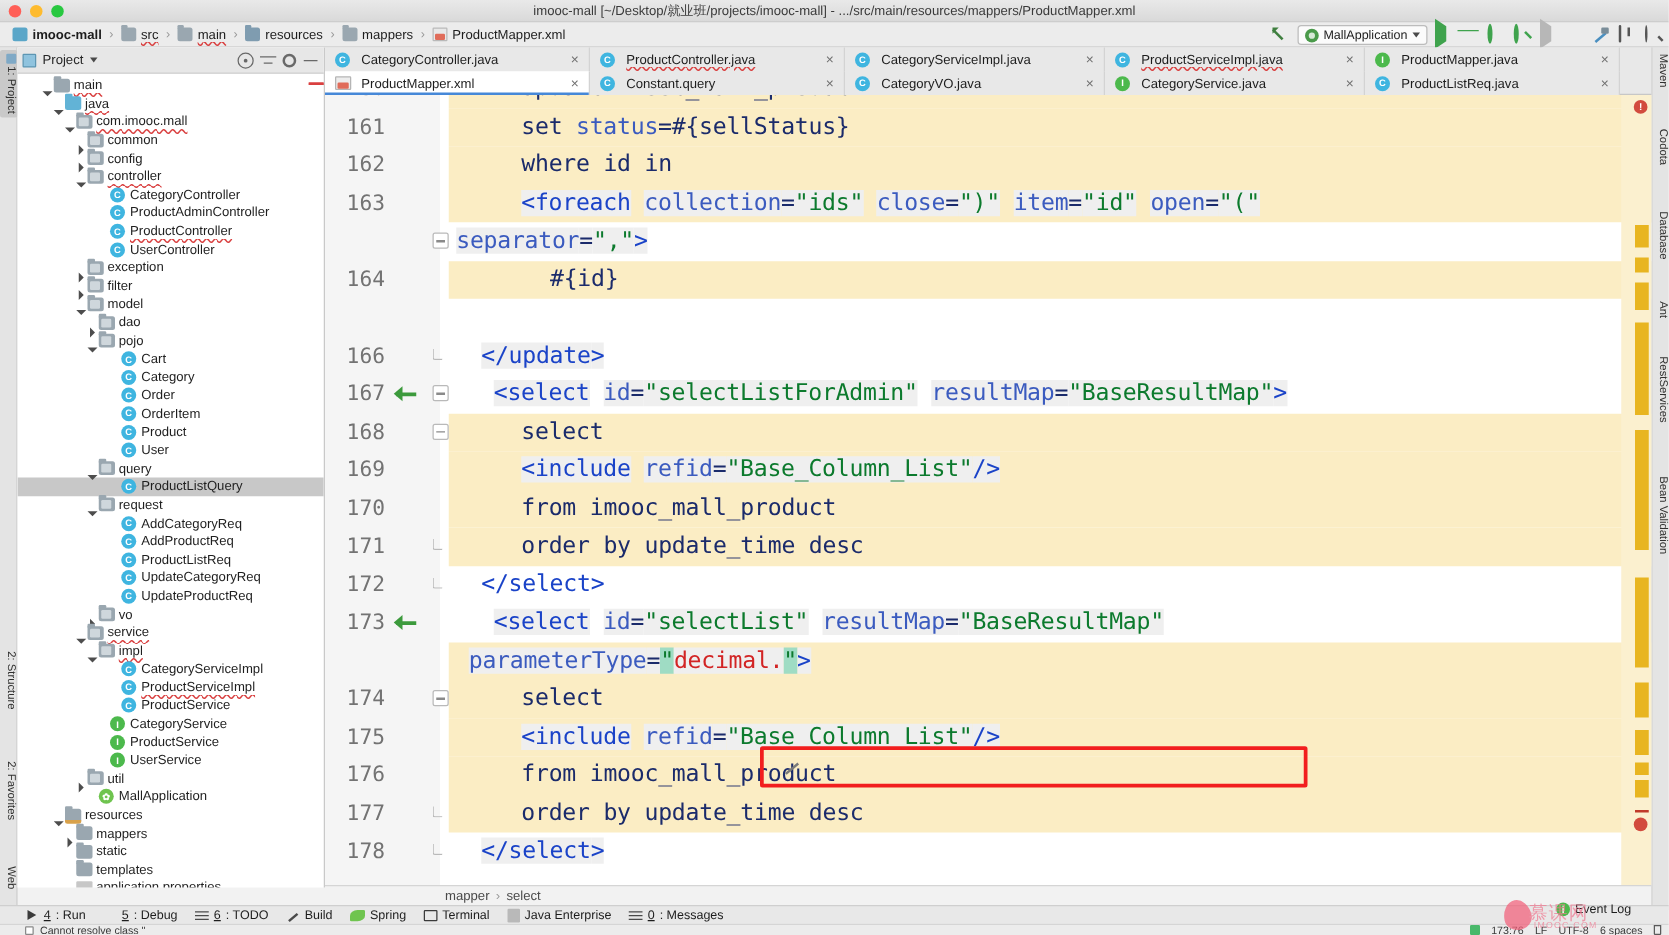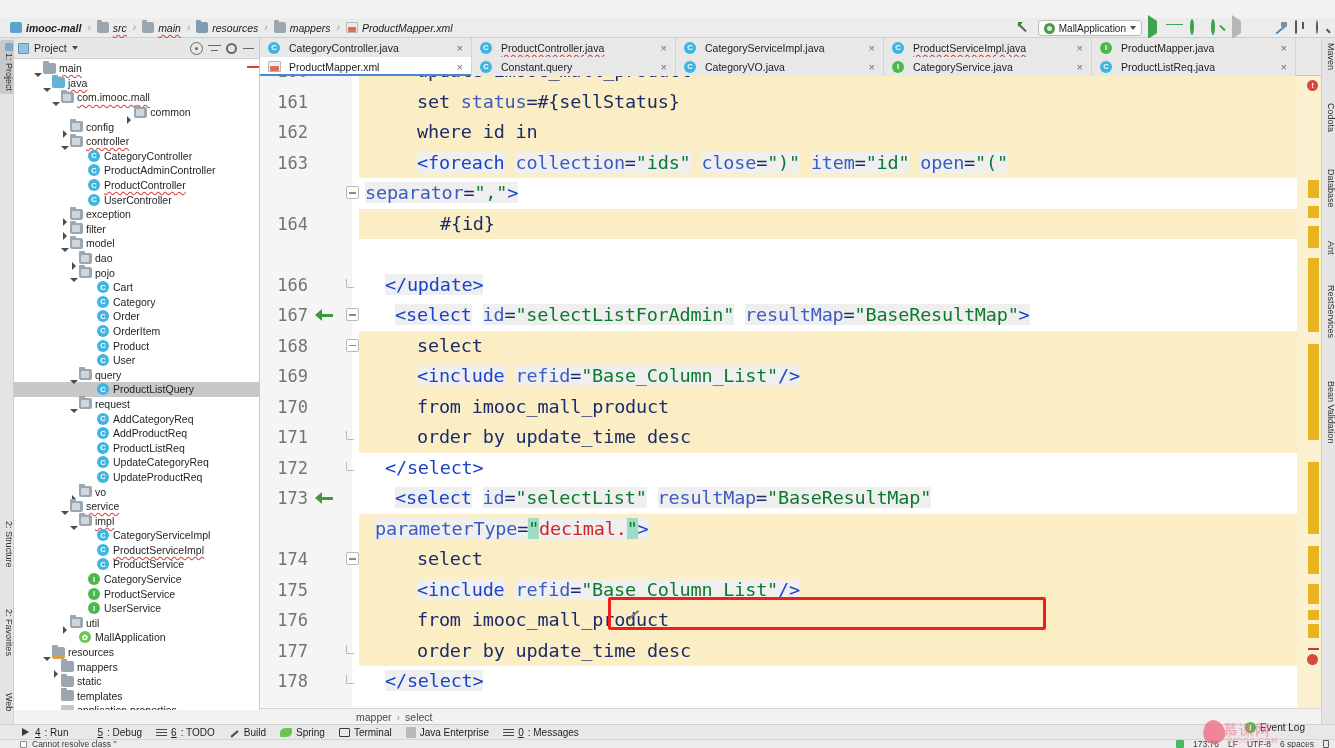--- a/index.html
+++ b/index.html
@@ -31,21 +31,21 @@
     line-height: 18px; text-align: center; font-size: 10.5px; color: #3a3a3a;
     white-space: nowrap;
   }
 
   
   .navbar {
     position: absolute; left: 0; top: 18px; width: 1335px; height: 20px;
     background: #ececec; border-bottom: 1px solid #cfcfcf;
     display: flex; align-items: center;
   }
-  .crumbs { display: flex; align-items: center; padding-left: 6px; gap: 0px; font-style: italic; }
+  .crumbs { display: flex; align-items: center; padding-left: 6px; gap: 0px; }
   .crumb { display: flex; align-items: center; padding: 0 4px; height: 18px; white-space: nowrap; }
   .crumb .cname { font-size: 10.5px; color: #1d1d1d; }
   .crumb.underl .cname { text-decoration: underline wavy #d94040; text-underline-offset: 2px; }
   .crumb.bold .cname { font-weight: bold; }
   .sep { color: #9a9a9a; font-size: 10px; padding: 0 2px; }
   .ficon { width: 12px; height: 11px; margin-right: 4px; position: relative; flex: 0 0 auto; }
   .ficon.folder { background: #9aa7b0; border-radius: 1px 2px 2px 2px; }
   .ficon.folder.blue { background: #7f9cb0; }
   .ficon.folder::after {
     content:''; position:absolute; left:0; top:-2px; width:5px; height:3px;
@@ -306,20 +306,28 @@
     position:absolute; left:20px; top:3px; font-size:15px; color:#f07a92;
     font-family: "DejaVu Sans", sans-serif; letter-spacing:1px; white-space:nowrap;
   }
   .wm-sub { position:absolute; left:24px; top:19px; font-size:7px; color:#f07a92; letter-spacing:1px;}
 </style>
 </head>
 <body>
 
 <div id="app">
 
+  <div class="titlebar">
+    <div class="traffic">
+      <i class="tl-red"></i>
+      <i class="tl-yellow"></i>
+      <i class="tl-green"></i>
+    </div>
+    <div class="title-text">imooc-mall [~/Desktop/就业班/projects/imooc-mall] - .../src/main/resources/mappers/ProductMapper.xml</div>
+  </div>
 
   <div class="navbar">
     <div class="crumbs">
       <div class="crumb bold">
         <span class="ficon mod"></span>
         <span class="cname">imooc-mall</span>
       </div>
       <span class="sep">›</span>
       <div class="crumb underl">
         <span class="ficon folder"></span>
@@ -410,21 +418,21 @@
         <div class="trow" style="padding-left: 27px;">
           <span class="tw down"></span>
           <span class="ti folder blue"></span>
           <span class="tlabel u">java</span>
         </div>
         <div class="trow" style="padding-left: 36px;">
           <span class="tw down"></span>
           <span class="ti pkg"></span>
           <span class="tlabel u">com.imooc.mall</span>
         </div>
-        <div class="trow" style="padding-left: 45px; justify-content: center;">
+        <div class="trow" style="padding-left: 45px;">
           <span class="tw right"></span>
           <span class="ti pkg"></span>
           <span class="tlabel">common</span>
         </div>
         <div class="trow" style="padding-left: 45px;">
           <span class="tw right"></span>
           <span class="ti pkg"></span>
           <span class="tlabel">config</span>
         </div>
         <div class="trow" style="padding-left: 45px;">

